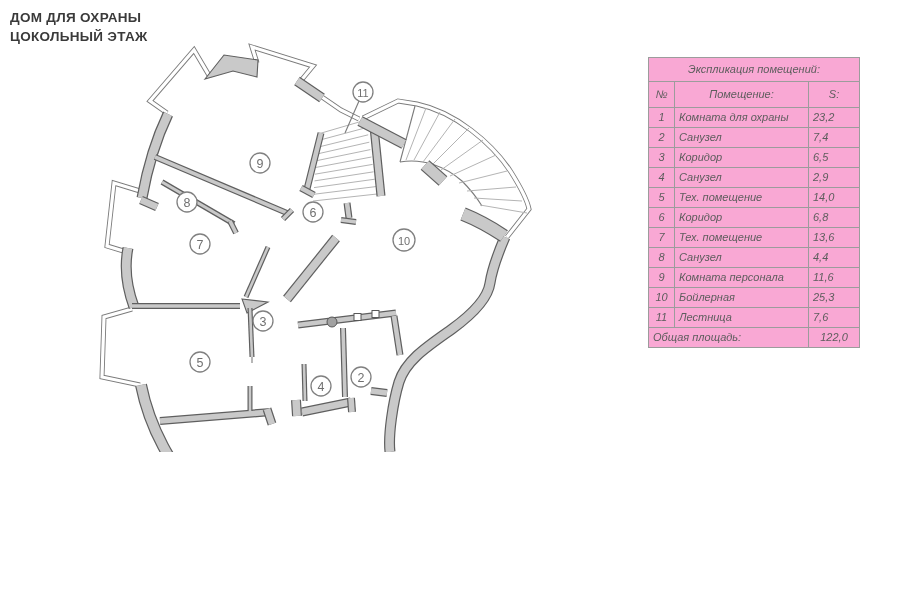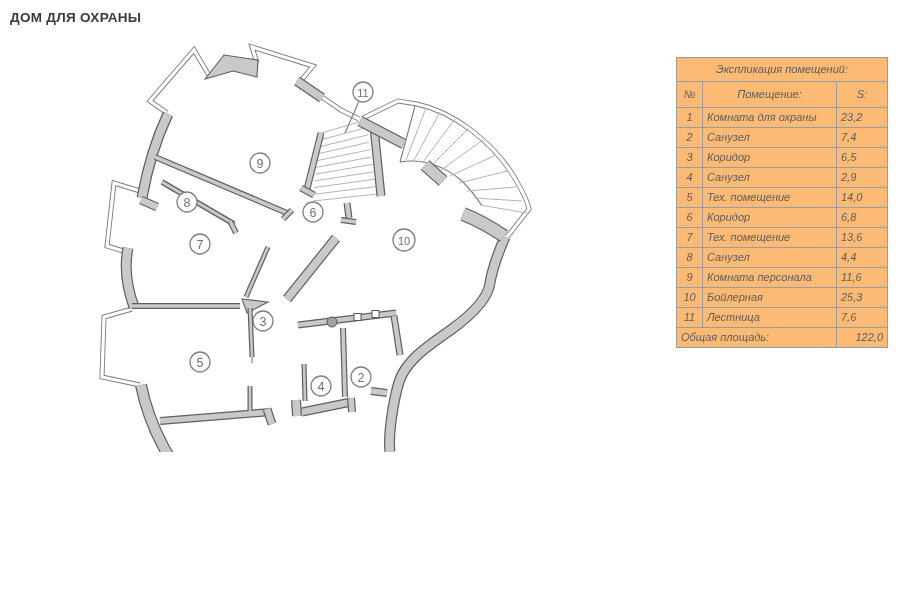--- a/index.html
+++ b/index.html
@@ -2,38 +2,39 @@
 <html><head>
 <meta charset="utf-8">
 <style>
   html,body{margin:0;padding:0;background:#fff;}
   .page{position:relative;width:900px;height:452px;background:#ffffff;overflow:hidden;
         font-family:"Liberation Sans",sans-serif;}
   .title-block{position:absolute;left:10px;top:8px;color:#3a3a3a;font-weight:bold;
         font-size:13.5px;line-height:19px;letter-spacing:.3px;}
   svg.plan{position:absolute;left:0;top:0;}
   table.legend{position:absolute;left:648px;top:57px;width:211px;border-collapse:collapse;
-        table-layout:fixed;font-style:italic;font-size:11px;color:#5d5d5d;background:#fdba74;margin-left:28px;}
+        table-layout:fixed;font-style:italic;font-size:11px;color:#5d5d5d;background:#f9a8d4;}
   .legend td{border:1px solid #9c9c9c;padding:2px 4px;height:15px;line-height:13px;
         overflow:hidden;white-space:nowrap;}
   .legend .t-title{text-align:center;padding:4px 2px;}
   .legend .h-cell{text-align:center;padding:5px 2px;}
   .c-num{text-align:center;}
   .c-name{padding-left:8px;}
   .c-area{padding-right:6px;}
   .ft-l{border-right:none;padding:5px 2px 5px 18px;}
-  .ft-r{border-left:none;text-align:right;padding-right:6px;padding-top:5px;padding-bottom:5px;}
+  .ft-r{border-left:none;text-align:center;padding-right:6px;padding-top:5px;padding-bottom:5px;}
 </style>
 </head>
 <body>
 
 <div class="page">
 
   <div class="title-block">
     <div>ДОМ ДЛЯ ОХРАНЫ</div>
+    <div>ЦОКОЛЬНЫЙ ЭТАЖ</div>
   </div>
 
   <svg class="plan" id="plan-svg" width="900" height="600" viewBox="0 0 900 600">
       <g>
         <path d="M210,77 L194,50 L150,101 L167,113" fill="none" stroke="#7b7b7b" stroke-width="5" stroke-linejoin="miter"></path>
         <path d="M210,77 L194,50 L150,101 L167,113" fill="none" stroke="#ffffff" stroke-width="3.2" stroke-linejoin="miter"></path>
         <path d="M257,63 L252,47 L313,66 L299,83" fill="none" stroke="#7b7b7b" stroke-width="5" stroke-linejoin="miter"></path>
         <path d="M257,63 L252,47 L313,66 L299,83" fill="none" stroke="#ffffff" stroke-width="3.2" stroke-linejoin="miter"></path>
         <path d="M322,97 L341,110 L359,119" fill="none" stroke="#7b7b7b" stroke-width="5" stroke-linejoin="miter"></path>
         <path d="M322,97 L341,110 L359,119" fill="none" stroke="#ffffff" stroke-width="3.2" stroke-linejoin="miter"></path>

